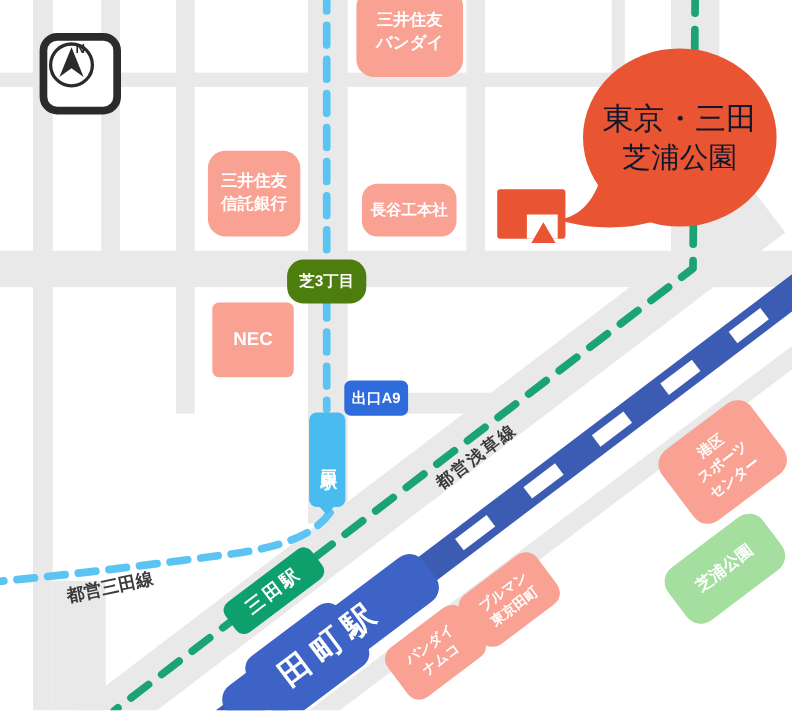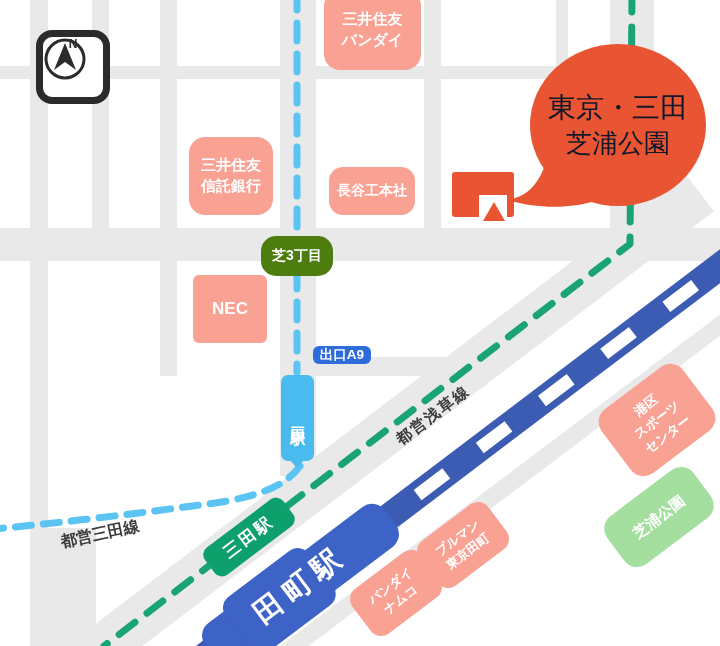--- a/index.html
+++ b/index.html
@@ -143,21 +143,21 @@
 
   <div class="poi rot37 z2" style="left:353px;top:565px;width:86px;height:56px;border-radius:13px;font-size:12.5px;">
     <span class="ln">バンダイ</span>
     <span class="ln">ナムコ</span>
   </div>
 
   <div class="pill z2" style="left:261px;top:236px;width:72px;height:40px;border-radius:15px;background:#4d7c0f;font-size:14px;">
     <span>芝3丁目</span>
   </div>
 
-  <div class="pill z2" style="left:313px;top:346px;width:58px;height:18px;border-radius:6px;background:#2E6BDB;font-size:13.5px;">
+  <div class="pill z2" style="left:313px;top:346px;width:58px;height:32px;border-radius:6px;background:#2E6BDB;font-size:13.5px;">
     <span>出口A9</span>
   </div>
 
   <div class="mita-subway z3">三田駅</div>
   <div class="mita-subway-tab z3"></div>
 
   <div class="pill rot37 z3" style="left:200px;top:520px;width:98px;height:34px;border-radius:9px;background:#0D9F6C;font-size:16.5px;letter-spacing:3px;">
     <span>三田駅</span>
   </div>
 

